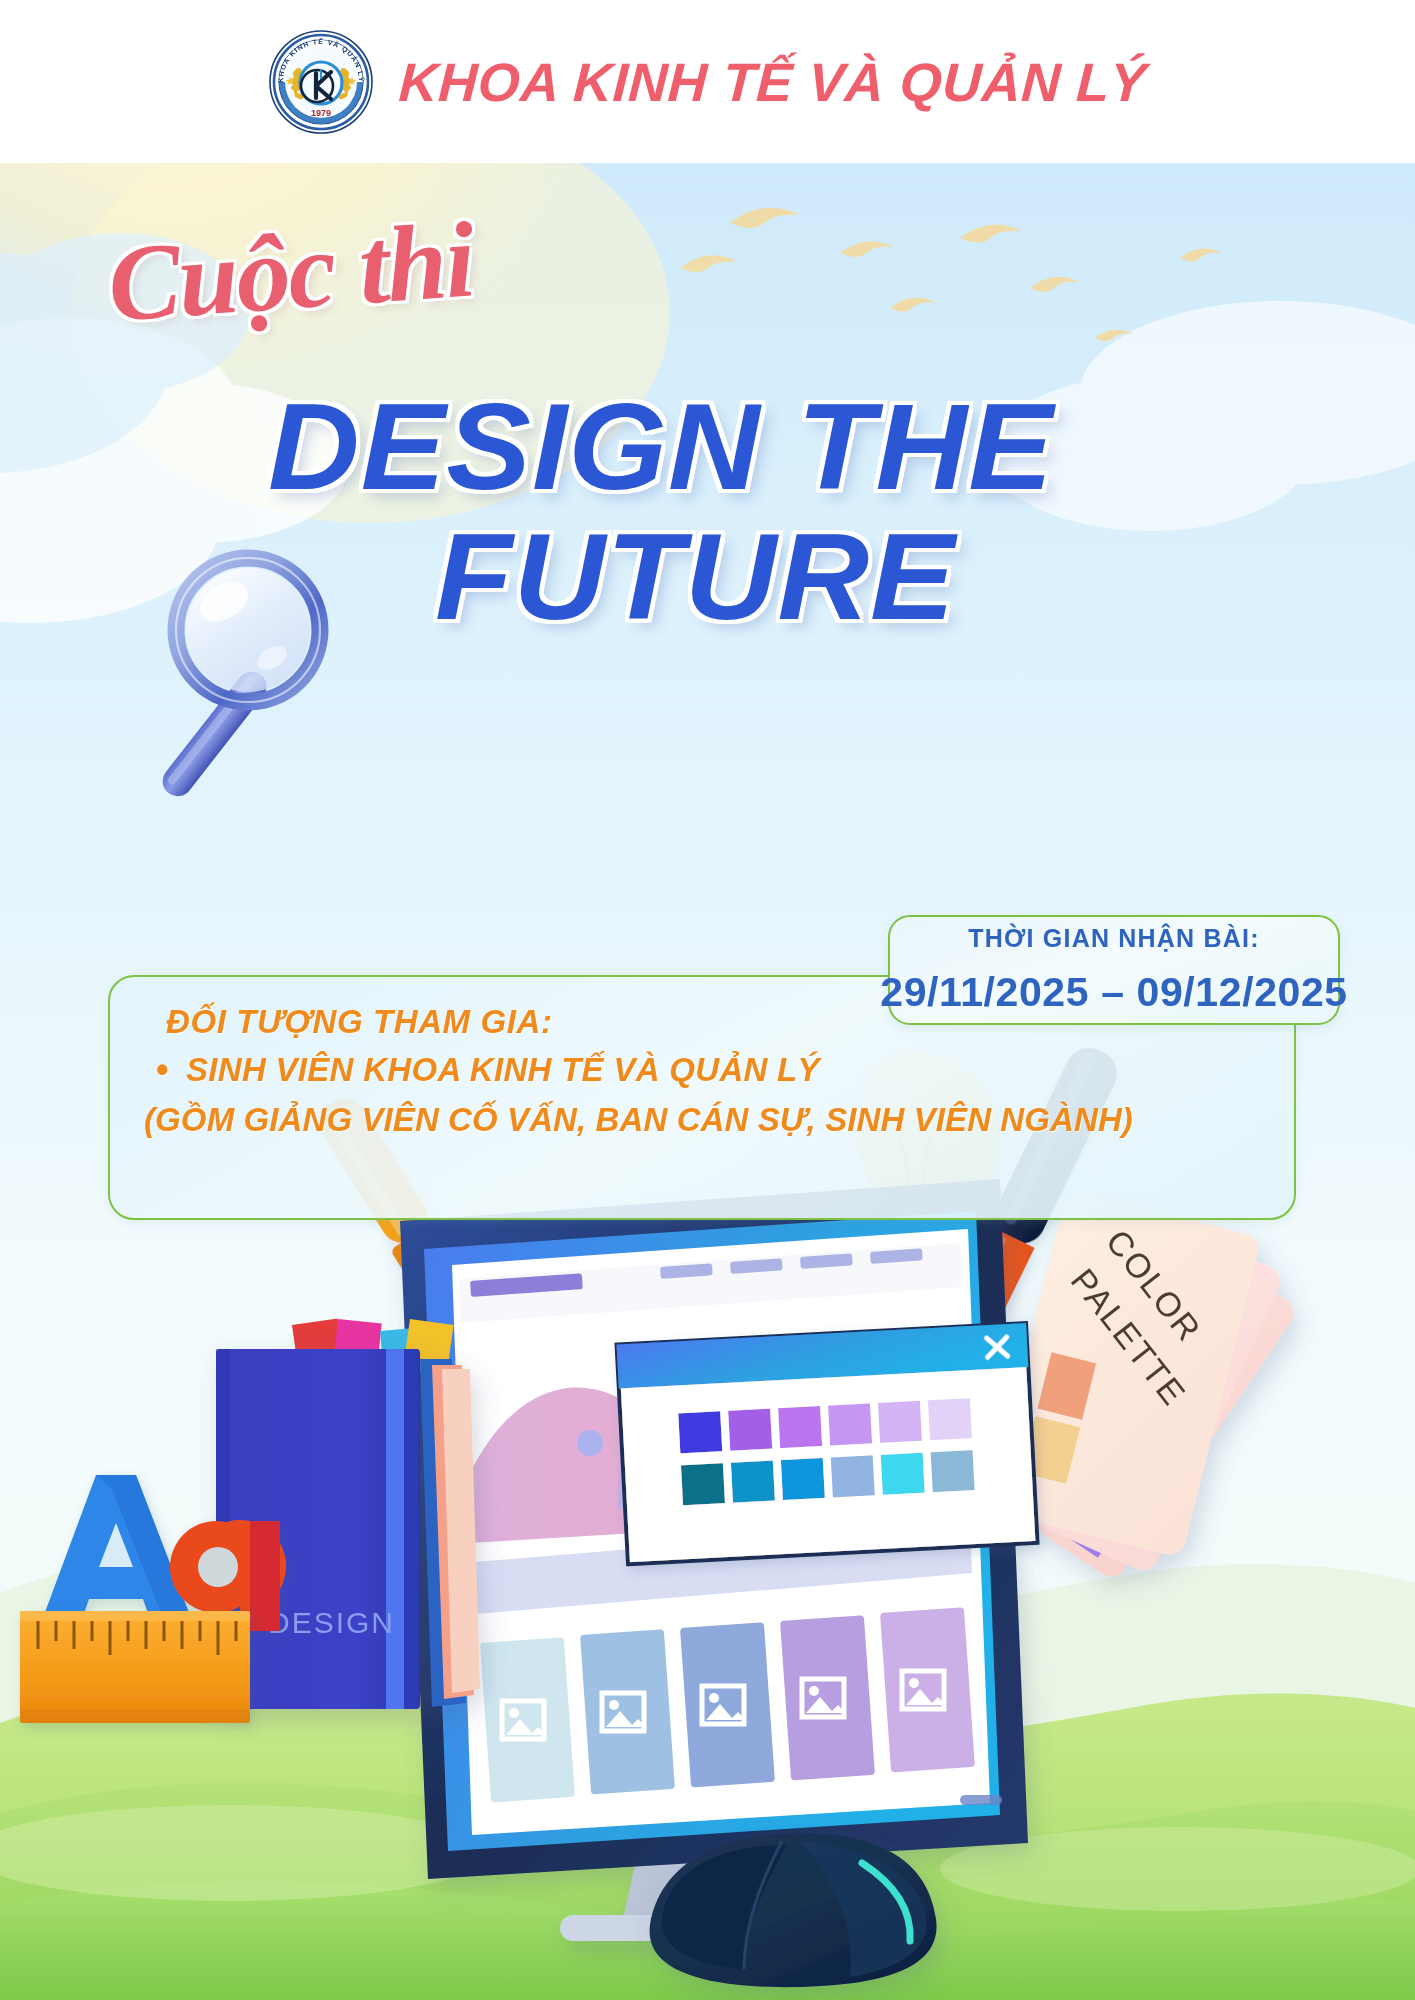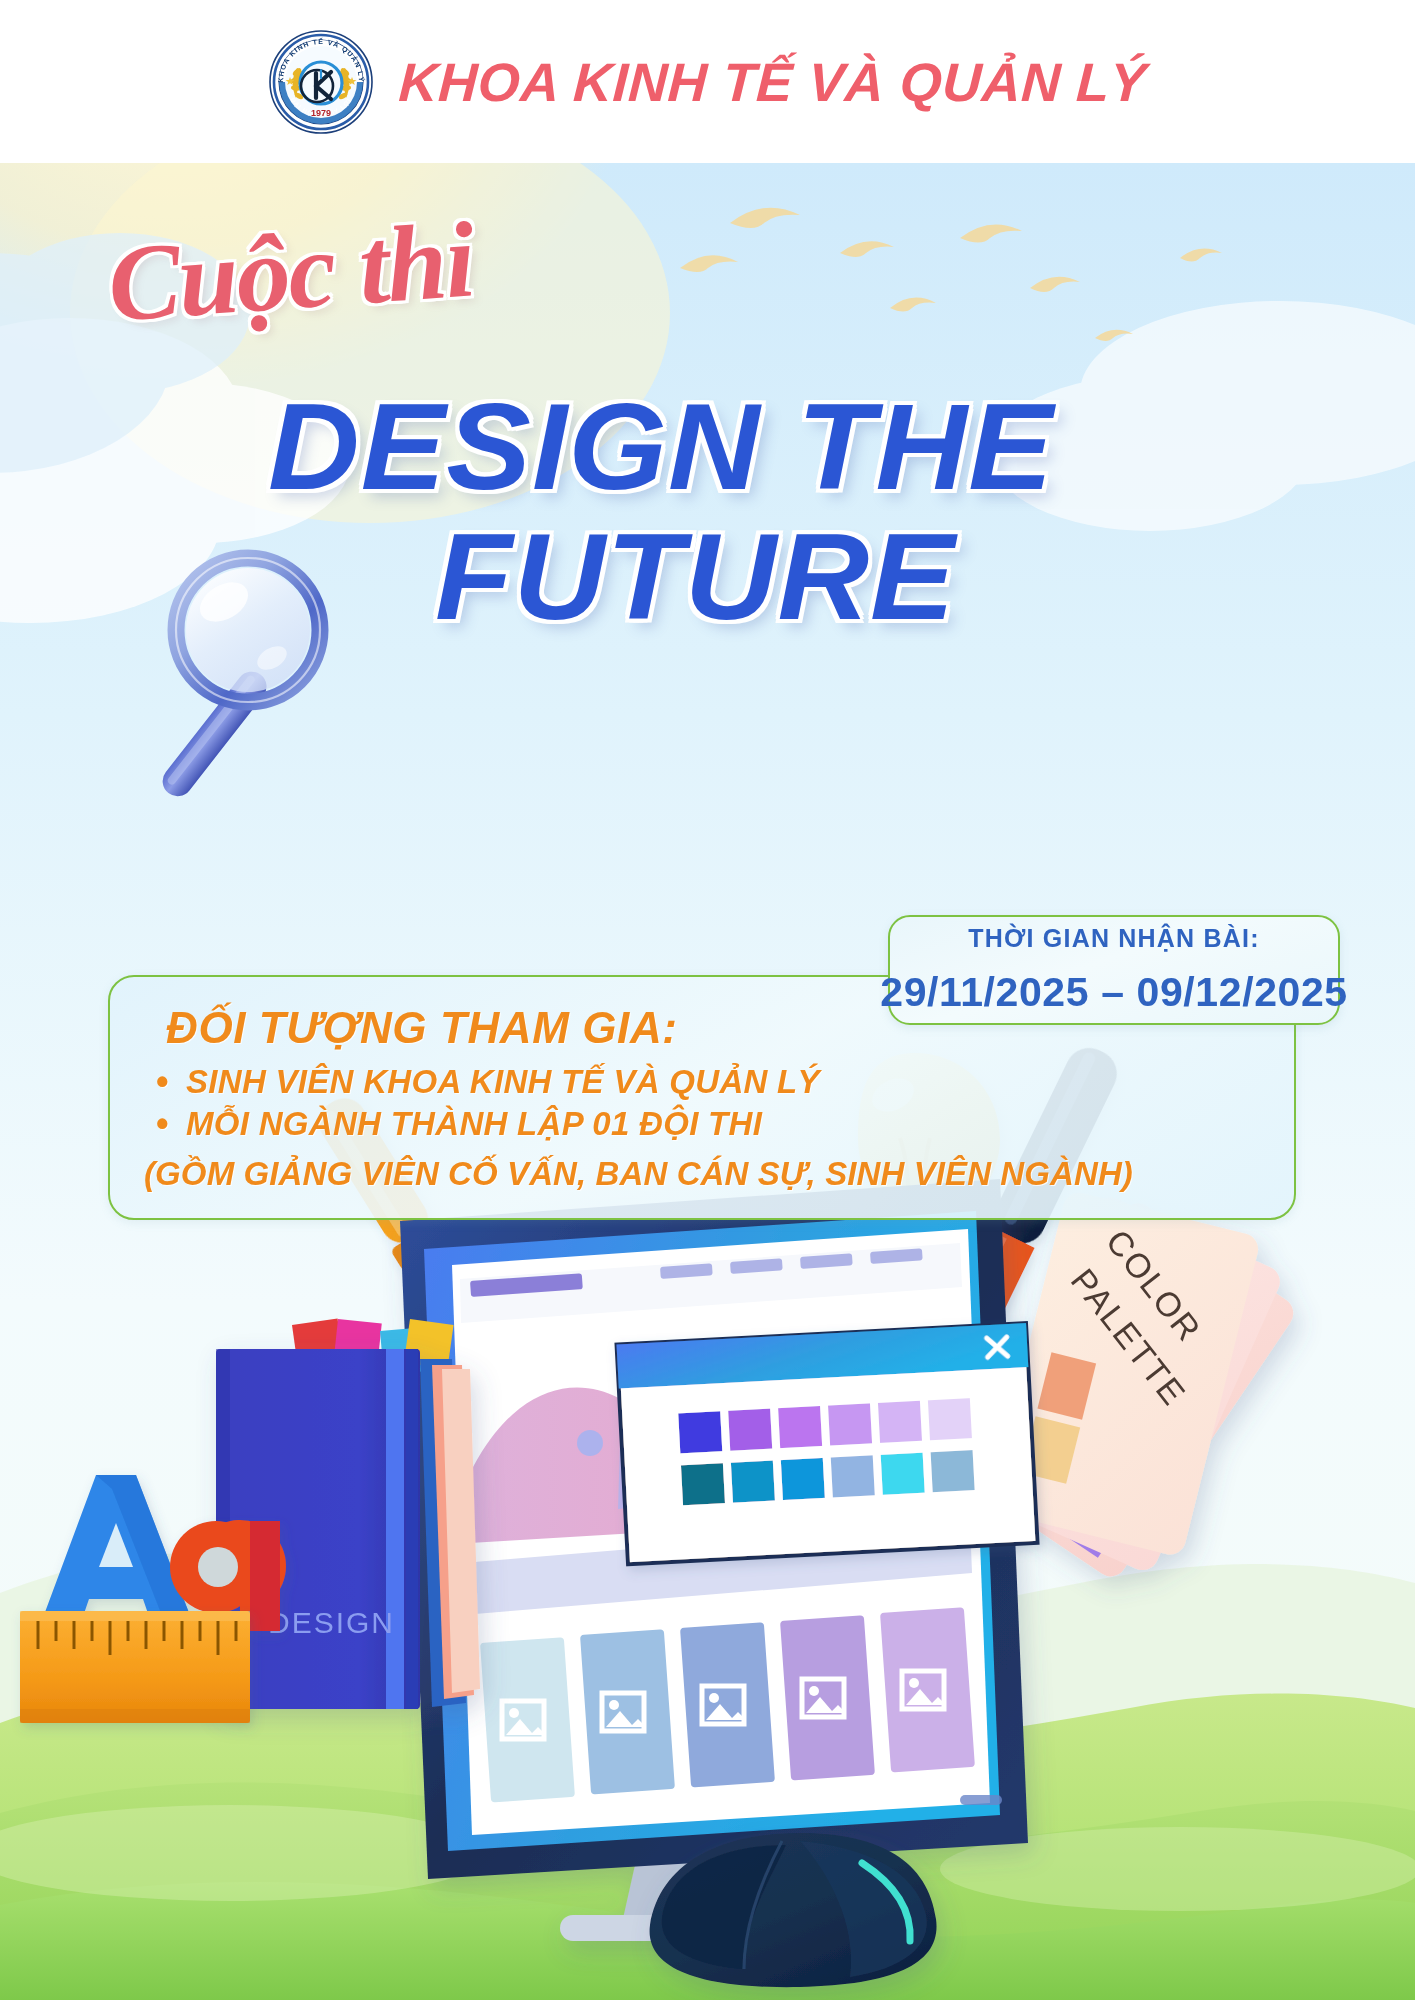--- a/index.html
+++ b/index.html
@@ -134,21 +134,21 @@
     left:108px; top:812px;
     width:1188px; height:245px;
     border:2.5px solid #7dc242;
     border-radius:26px;
     background:linear-gradient(150deg, rgba(225,243,252,0.92) 0%, rgba(240,250,253,0.9) 50%, rgba(226,244,252,0.92) 100%);
     box-shadow:0 3px 10px rgba(120,160,180,0.14);
     z-index:35;
     padding:26px 34px 18px 34px;
   }
   .aud-heading {
-    font-size:44px; font-weight:bold; font-style:italic;
+    font-size:33px; font-weight:bold; font-style:italic;
     color:#f08a1b; letter-spacing:0.6px;
     margin-left:22px;
     text-shadow:1px 1px 0 rgba(255,255,255,0.8);
   }
   .aud-list { list-style:none; margin-top:8px; }
   .aud-list li {
     font-size:33px; font-weight:bold; font-style:italic;
     color:#f08a1b; letter-spacing:0.3px;
     line-height:1.28;
     position:relative; padding-left:42px;
@@ -349,21 +349,20 @@
 
     <div class="date-badge">
       <div class="date-label">THỜI GIAN NHẬN BÀI:</div>
       <div class="date-range">29/11/2025 – 09/12/2025</div>
     </div>
 
     <div class="audience-box">
       <div class="aud-heading">ĐỐI TƯỢNG THAM GIA:</div>
       <ul class="aud-list">
         <li>SINH VIÊN KHOA KINH TẾ VÀ QUẢN LÝ</li>
-        <li>MỖI NGÀNH THÀNH LẬP 01 ĐỘI THI</li>
       </ul>
       <div class="aud-note">(GỒM GIẢNG VIÊN CỐ VẤN, BAN CÁN SỰ, SINH VIÊN NGÀNH)</div>
     </div>
 
     <div class="illustration">
       <svg viewBox="0 0 1415 957" xmlns="http://www.w3.org/2000/svg">
         <defs>
           <linearGradient id="bulbG" x1="0.25" y1="0" x2="0.8" y2="1">
             <stop offset="0%" stop-color="#fff4c9"></stop>
             <stop offset="45%" stop-color="#fbdf8d"></stop>

